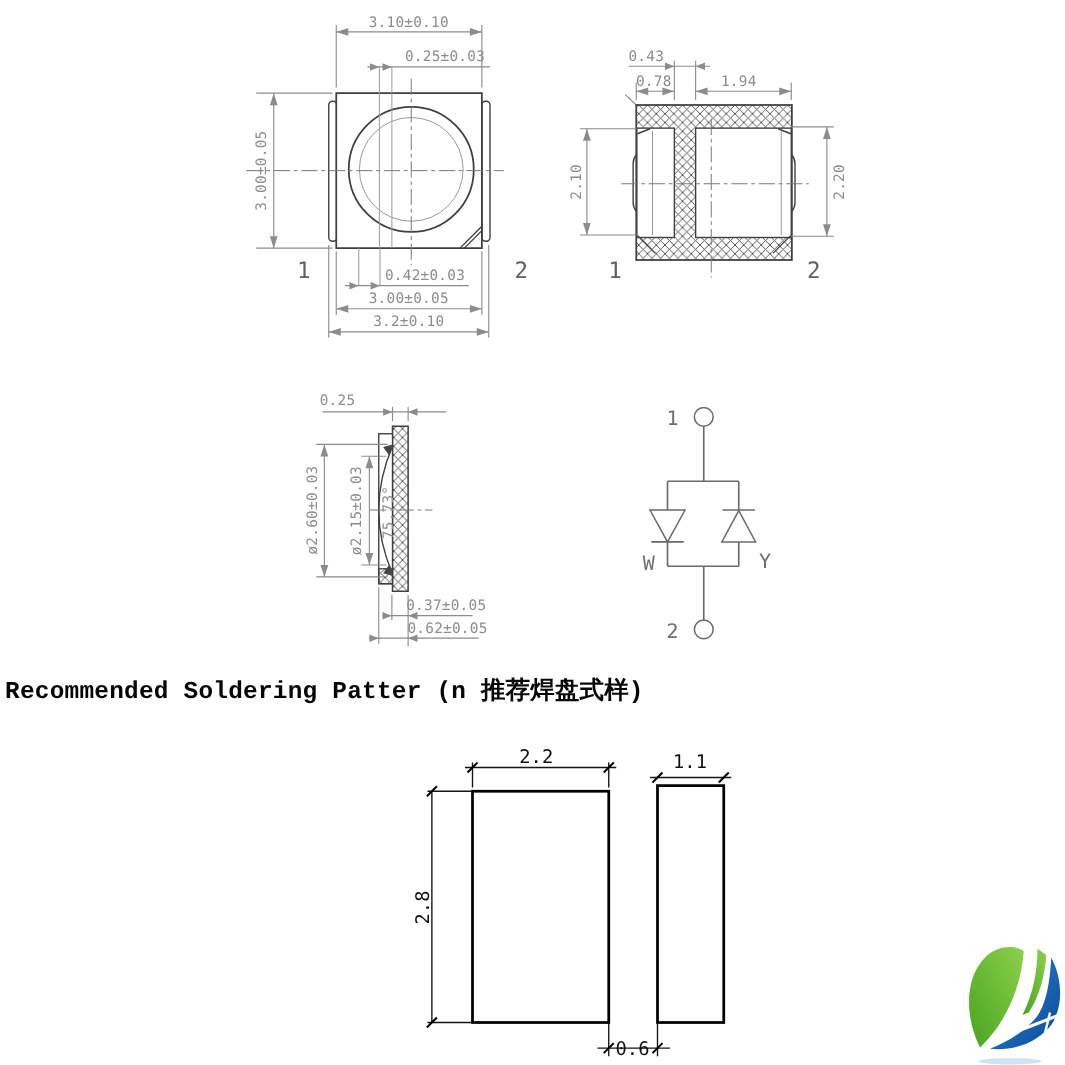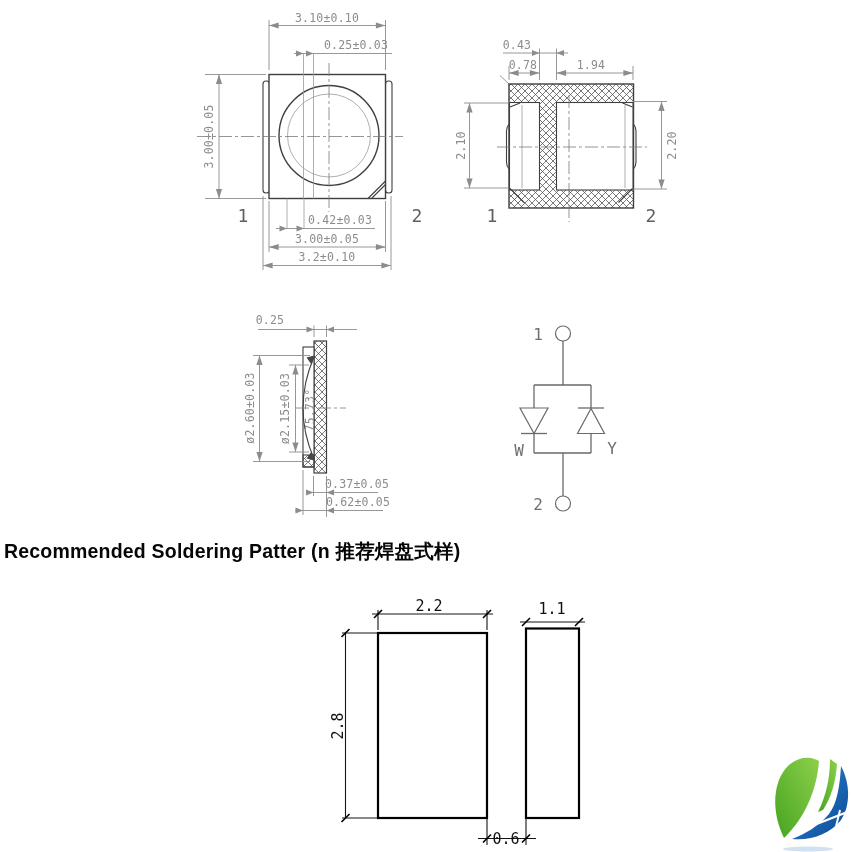--- a/index.html
+++ b/index.html
@@ -1,19 +1,19 @@
 <!DOCTYPE html>
 <html><head>
 <meta charset="utf-8">
 <style>
   html,body{margin:0;padding:0;background:#ffffff;}
   .canvas{position:relative;width:852px;height:852px;background:#fff;overflow:hidden;
           font-family:"DejaVu Sans",sans-serif;}
   .canvas svg{position:absolute;left:0;top:0;}
-  .heading{position:absolute;left:4px;top:538px;font-family:Liberation Sans, sans-serif;
+  .heading{position:absolute;left:4px;top:538px;font-family:Liberation Mono, monospace;
            font-weight:bold;font-size:19.5px;color:#060606;letter-spacing:.2px;white-space:nowrap;}
   
   .ol{stroke:#3f3f3f;stroke-width:1.4;fill:none;stroke-linecap:square}
   .ol2{stroke:#3f3f3f;stroke-width:1.1;fill:none}
   .olw{stroke:#3f3f3f;stroke-width:1.4;fill:#ffffff}
   .olw2{stroke:#3f3f3f;stroke-width:1.1;fill:#ffffff}
   .dl{stroke:#8c8c8c;stroke-width:.9;fill:none}
   .fl{stroke:#9a9a9a;stroke-width:.8;fill:none}
   .cl{stroke:#7a7a7a;stroke-width:.8;fill:none;stroke-dasharray:13 3 3 3}
   .ah{fill:#8c8c8c;stroke:none}

